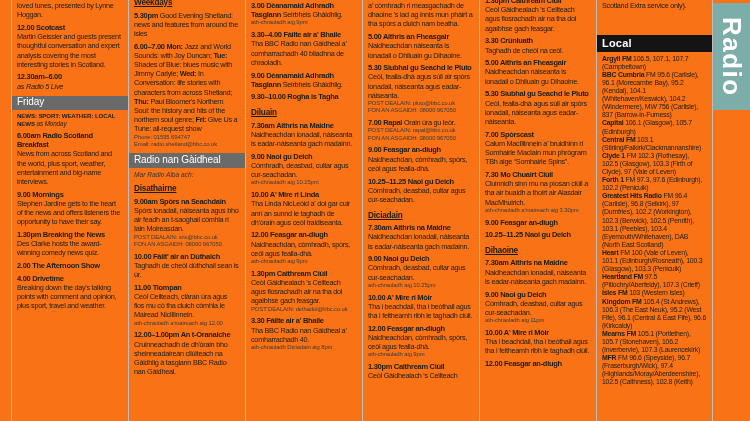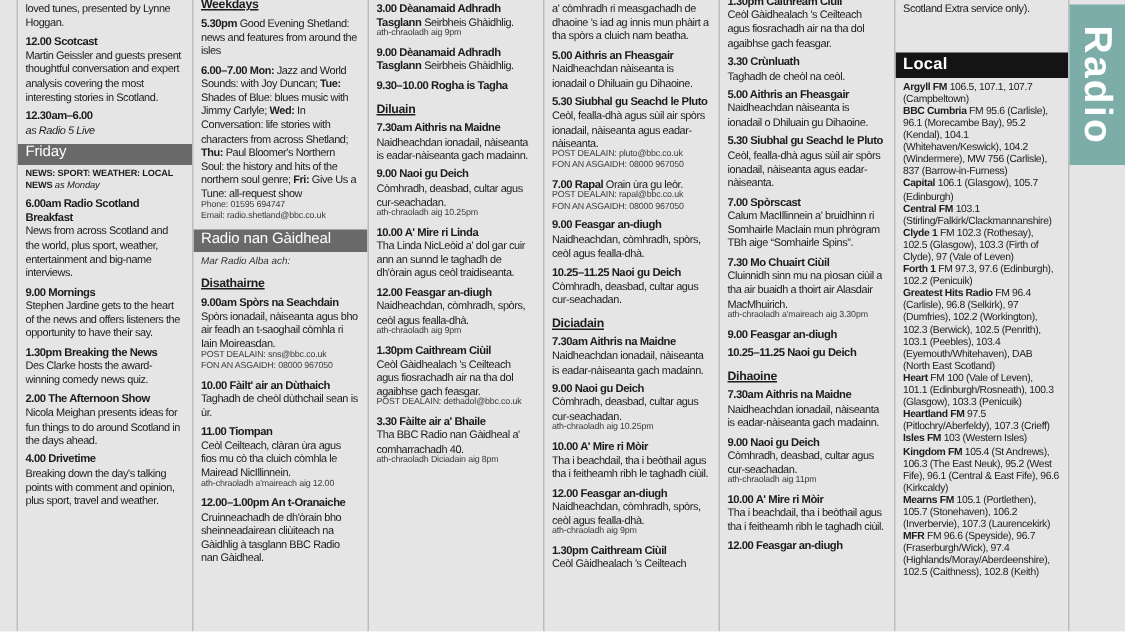--- a/index.html
+++ b/index.html
@@ -1,16 +1,16 @@
 <!DOCTYPE html>
 <html style="--teal: #7cada9; --bar: #6a6a6a; --localbar: #141414;"><head>
 <meta charset="utf-8">
 <style>
   html,body{margin:0;padding:0;background:#fff;}
-  .page{position:relative;width:750px;height:421px;background:#e5e5e5;overflow:hidden;
+  .page{position:relative;width:750px;height:421px;background:#f97316;overflow:hidden;
         font-family:"Liberation Sans",sans-serif;color:#1c1c1c;}
   .cols{display:flex;height:100%;padding-left:11px;box-sizing:border-box;}
   .col{width:117px;box-sizing:border-box;border-left:1px solid #bdbdbd;
        padding:0 6px 0 5px;overflow:hidden;}
   .col-local{border-right:1px solid #bdbdbd;}
   .col > :first-child{margin-top:1px;}
   .col:nth-child(2) > :first-child{margin-top:-2px;}
   .col:nth-child(5) > :first-child{margin-top:-4px;}
   .prog{margin:3.5px 0 0;font-size:7.3px;line-height:9.2px;letter-spacing:-0.28px;}
   .cont{margin-top:1px;}
@@ -40,37 +40,38 @@
 
     <div class="col">
         <p class="prog cont">loved tunes, presented by Lynne Hoggan.</p>
         <p class="prog"><b class="lead blk">12.00 Scotcast</b><span class="body">Martin Geissler and guests present thoughtful conversation and expert analysis covering the most interesting stories in Scotland.</span></p>
         <p class="prog"><b class="lead blk">12.30am–6.00</b><i class="body">as Radio 5 Live</i></p>
         <div class="bar">Friday</div>
         <p class="meta"><b>NEWS: SPORT: WEATHER: LOCAL NEWS</b><i> as Monday</i></p>
         <p class="prog"><b class="lead blk">6.00am Radio Scotland Breakfast</b><span class="body">News from across Scotland and the world, plus sport, weather, entertainment and big-name interviews.</span></p>
         <p class="prog"><b class="lead blk">9.00 Mornings</b><span class="body">Stephen Jardine gets to the heart of the news and offers listeners the opportunity to have their say.</span></p>
         <p class="prog"><b class="lead blk">1.30pm Breaking the News</b><span class="body">Des Clarke hosts the award-winning comedy news quiz.</span></p>
-        <p class="prog"><b class="lead blk">2.00 The Afternoon Show</b><span class="body">Nicola Meighan presents ideas for fun things to do around Scotland in the days ahead.</span></p>
+        <p class="prog"><b class="lead blk">2.00 The Afternoon Show</b></p>
         <p class="prog"><b class="lead blk">4.00 Drivetime</b><span class="body">Breaking down the day's talking points with comment and opinion, plus sport, travel and weather.</span></p>
       </div>
       <div class="col">
         <h3 class="dayhead">Weekdays</h3>
         <p class="prog"><b class="lead">5.30pm </b><span class="body">Good Evening Shetland: news and features from around the isles</span></p>
         <p class="prog"><b class="lead">6.00–7.00 </b><b class="runb">Mon:</b><span class="body"> Jazz and World Sounds: with Joy Duncan; </span><b class="runb">Tue:</b><span class="body"> Shades of Blue: blues music with Jimmy Carlyle; </span><b class="runb">Wed:</b><span class="body"> In Conversation: life stories with characters from across Shetland; </span><b class="runb">Thu:</b><span class="body"> Paul Bloomer's Northern Soul: the history and hits of the northern soul genre; </span><b class="runb">Fri:</b><span class="body"> Give Us a Tune: all-request show</span><span class="note">Phone: 01595 694747</span><span class="note">Email: radio.shetland@bbc.co.uk</span></p>
         <div class="bar">Radio nan Gàidheal</div>
         <p class="italic-note">Mar Radio Alba ach:</p>
         <h3 class="dayhead">Disathairne</h3>
         <p class="prog"><b class="lead blk">9.00am Spòrs na Seachdain</b><span class="body">Spòrs ionadail, nàiseanta agus bho air feadh an t-saoghail còmhla ri Iain Moireasdan.</span><span class="note">POST DEALAIN: sns@bbc.co.uk</span><span class="note">FON AN ASGAIDH: 08000 967050</span></p>
         <p class="prog"><b class="lead blk">10.00 Fàilt' air an Dùthaich</b><span class="body">Taghadh de cheòl dùthchail sean is ùr.</span></p>
         <p class="prog"><b class="lead blk">11.00 Tiompan</b><span class="body">Ceòl Ceilteach, clàran ùra agus fios mu cò tha cluich còmhla le Mairead NicIllinnein.</span><span class="note">ath-chraoladh a'maireach aig 12.00</span></p>
         <p class="prog"><b class="lead blk">12.00–1.00pm An t-Oranaiche</b><span class="body">Cruinneachadh de dh'òrain bho sheinneadairean cliùiteach na Gàidhlig à tasglann BBC Radio nan Gàidheal.</span></p>
       </div>
       <div class="col">
         <p class="prog"><b class="lead">3.00 Dèanamaid Adhradh Tasglann </b><span class="body">Seirbheis Ghàidhlig.</span><span class="note">ath-chraoladh aig 9pm</span></p>
+        <p class="prog"><b class="lead blk">3.30–4.00 Fàilte air a' Bhaile</b><span class="body">Tha BBC Radio nan Gàidheal a' comharrachadh 40 bliadhna de chraoladh.</span></p>
         <p class="prog"><b class="lead">9.00 Dèanamaid Adhradh Tasglann </b><span class="body">Seirbheis Ghàidhlig.</span></p>
         <p class="prog"><b class="lead blk">9.30–10.00 Rogha is Tagha</b></p>
         <h3 class="dayhead">Diluain</h3>
         <p class="prog"><b class="lead blk">7.30am Aithris na Maidne</b><span class="body">Naidheachdan ionadail, nàiseanta is eadar-nàiseanta gach madainn.</span></p>
         <p class="prog"><b class="lead blk">9.00 Naoi gu Deich</b><span class="body">Còmhradh, deasbad, cultar agus cur-seachadan.</span><span class="note">ath-chraoladh aig 10.25pm</span></p>
         <p class="prog"><b class="lead blk">10.00 A' Mire ri Linda</b><span class="body">Tha Linda NicLeòid a' dol gar cuir ann an sunnd le taghadh de dh'òrain agus ceòl traidiseanta.</span></p>
         <p class="prog"><b class="lead blk">12.00 Feasgar an-diugh</b><span class="body">Naidheachdan, còmhradh, spòrs, ceòl agus fealla-dhà.</span><span class="note">ath-chraoladh aig 9pm</span></p>
         <p class="prog"><b class="lead blk">1.30pm Caithream Ciùil</b><span class="body">Ceòl Gàidhealach 's Ceilteach agus fiosrachadh air na tha dol agaibhse gach feasgar.</span><span class="note">POST DEALAIN: dethadol@bbc.co.uk</span></p>
         <p class="prog"><b class="lead blk">3.30 Fàilte air a' Bhaile</b><span class="body">Tha BBC Radio nan Gàidheal a' comharrachadh 40.</span><span class="note">ath-chraoladh Diciadain aig 8pm</span></p>
       </div>

